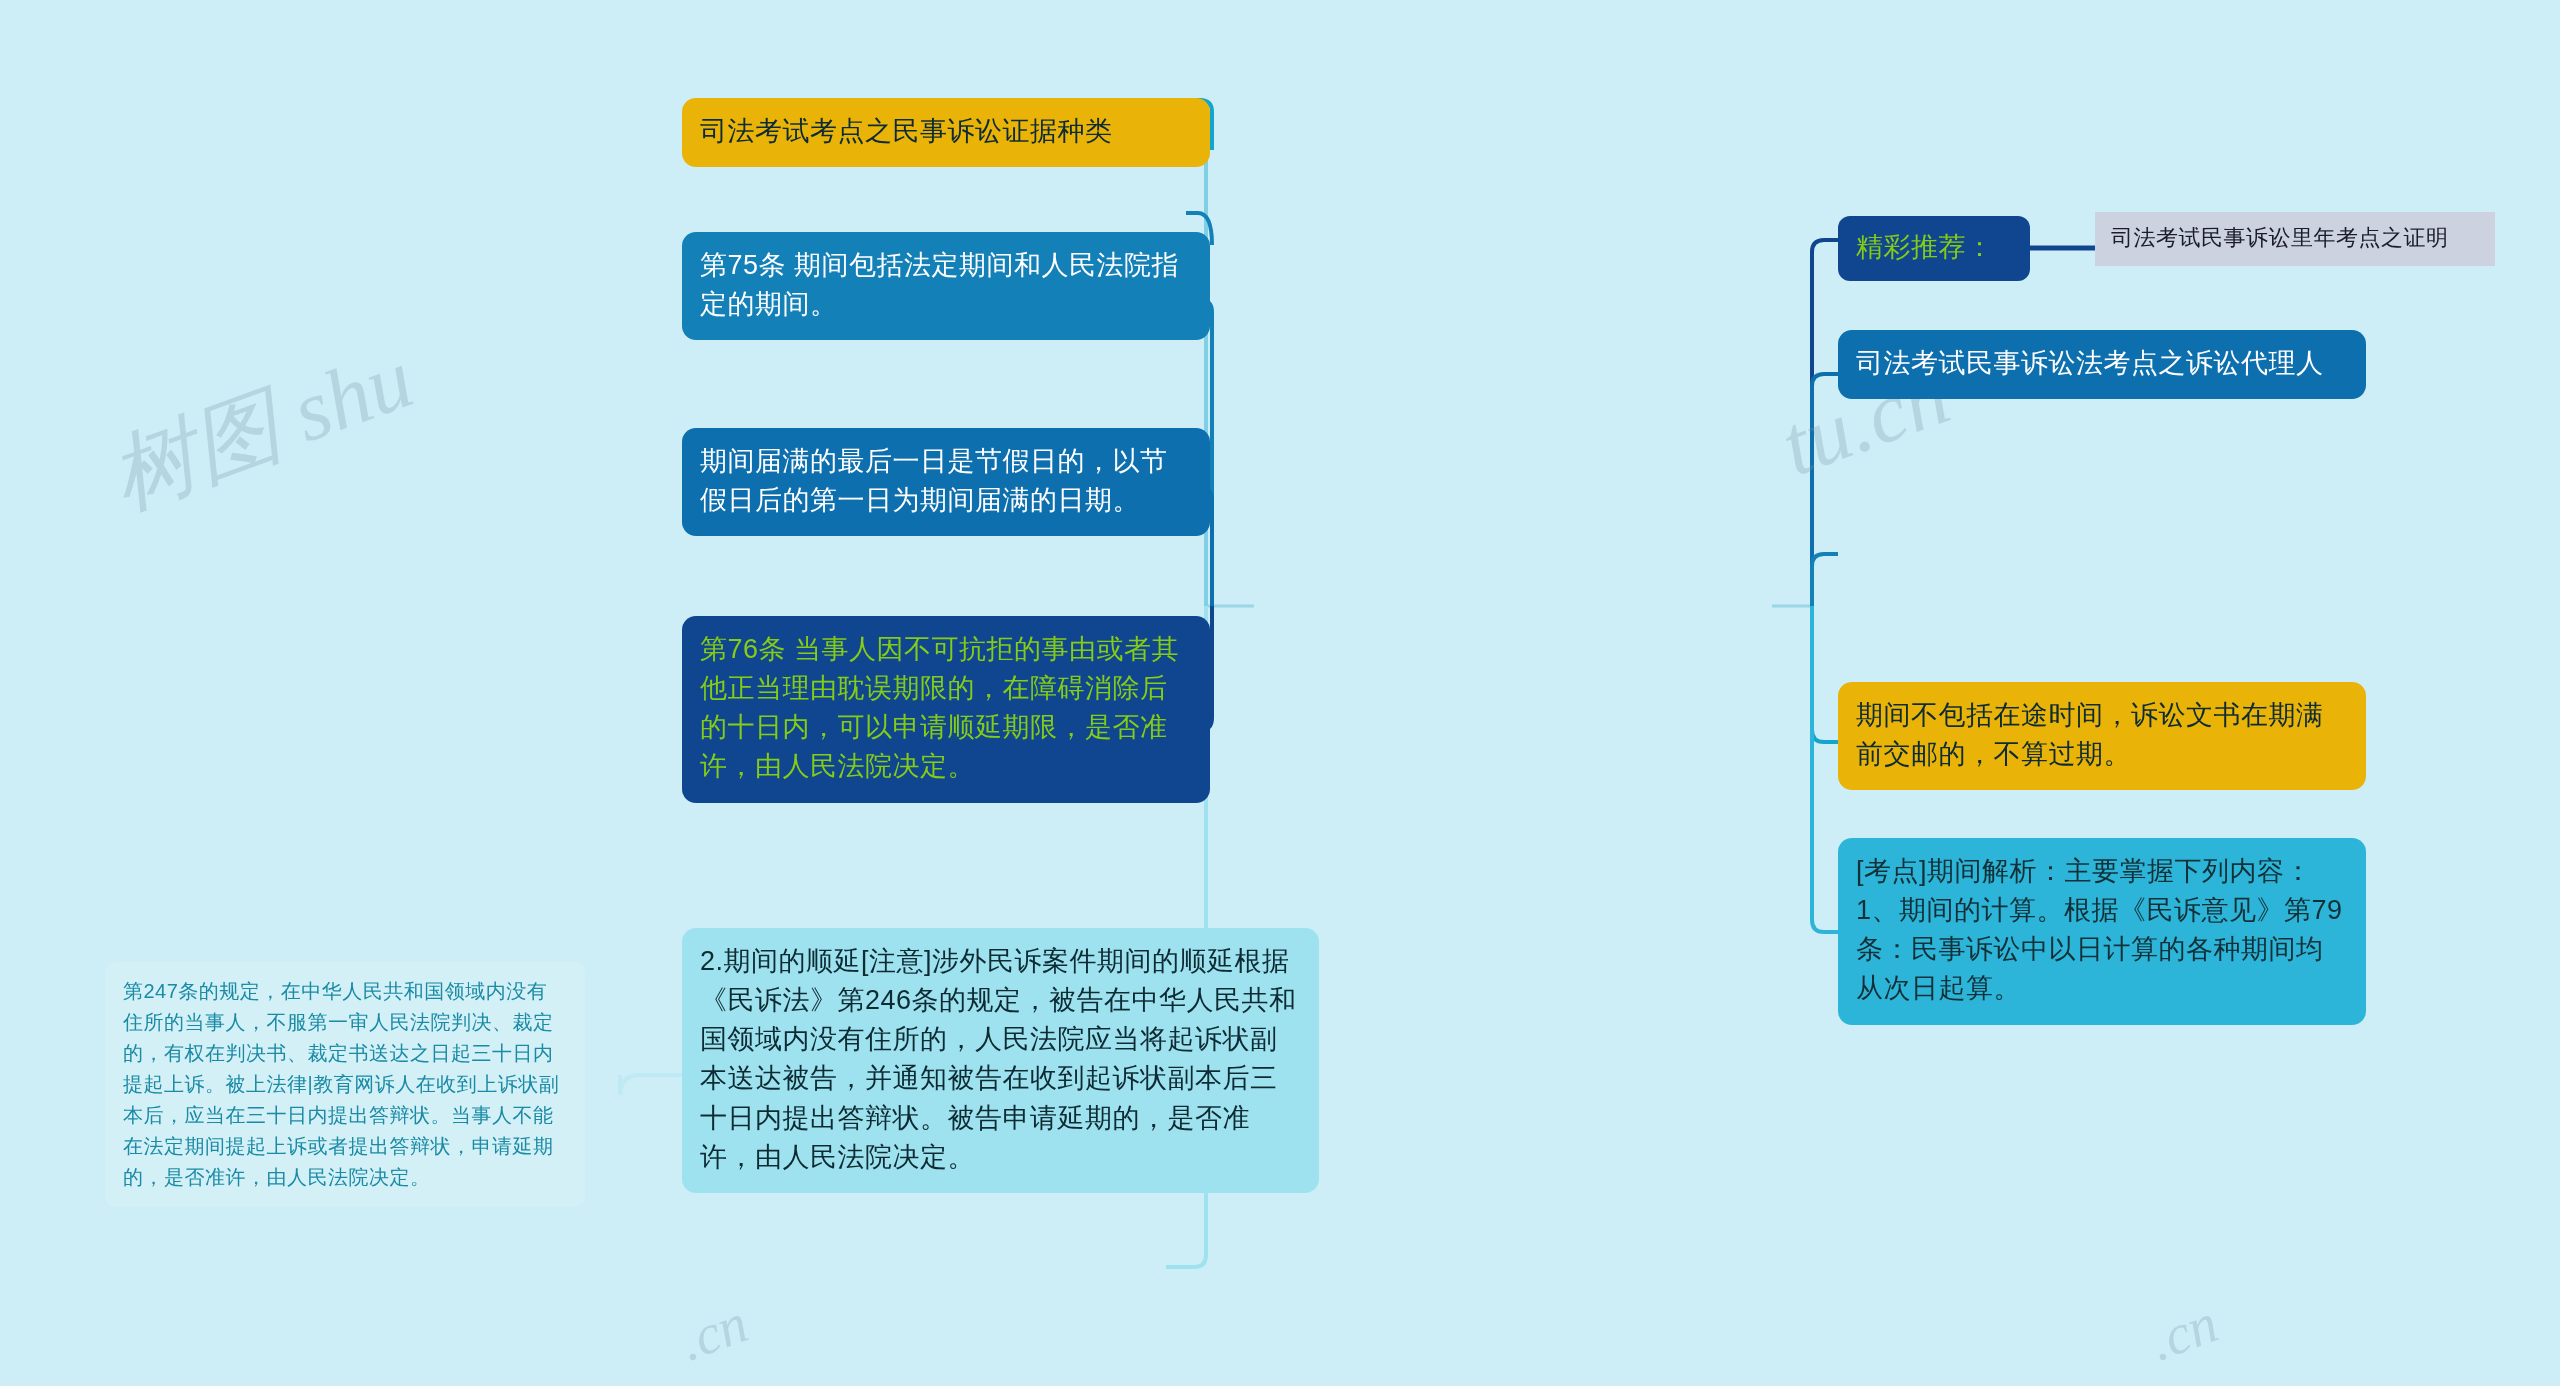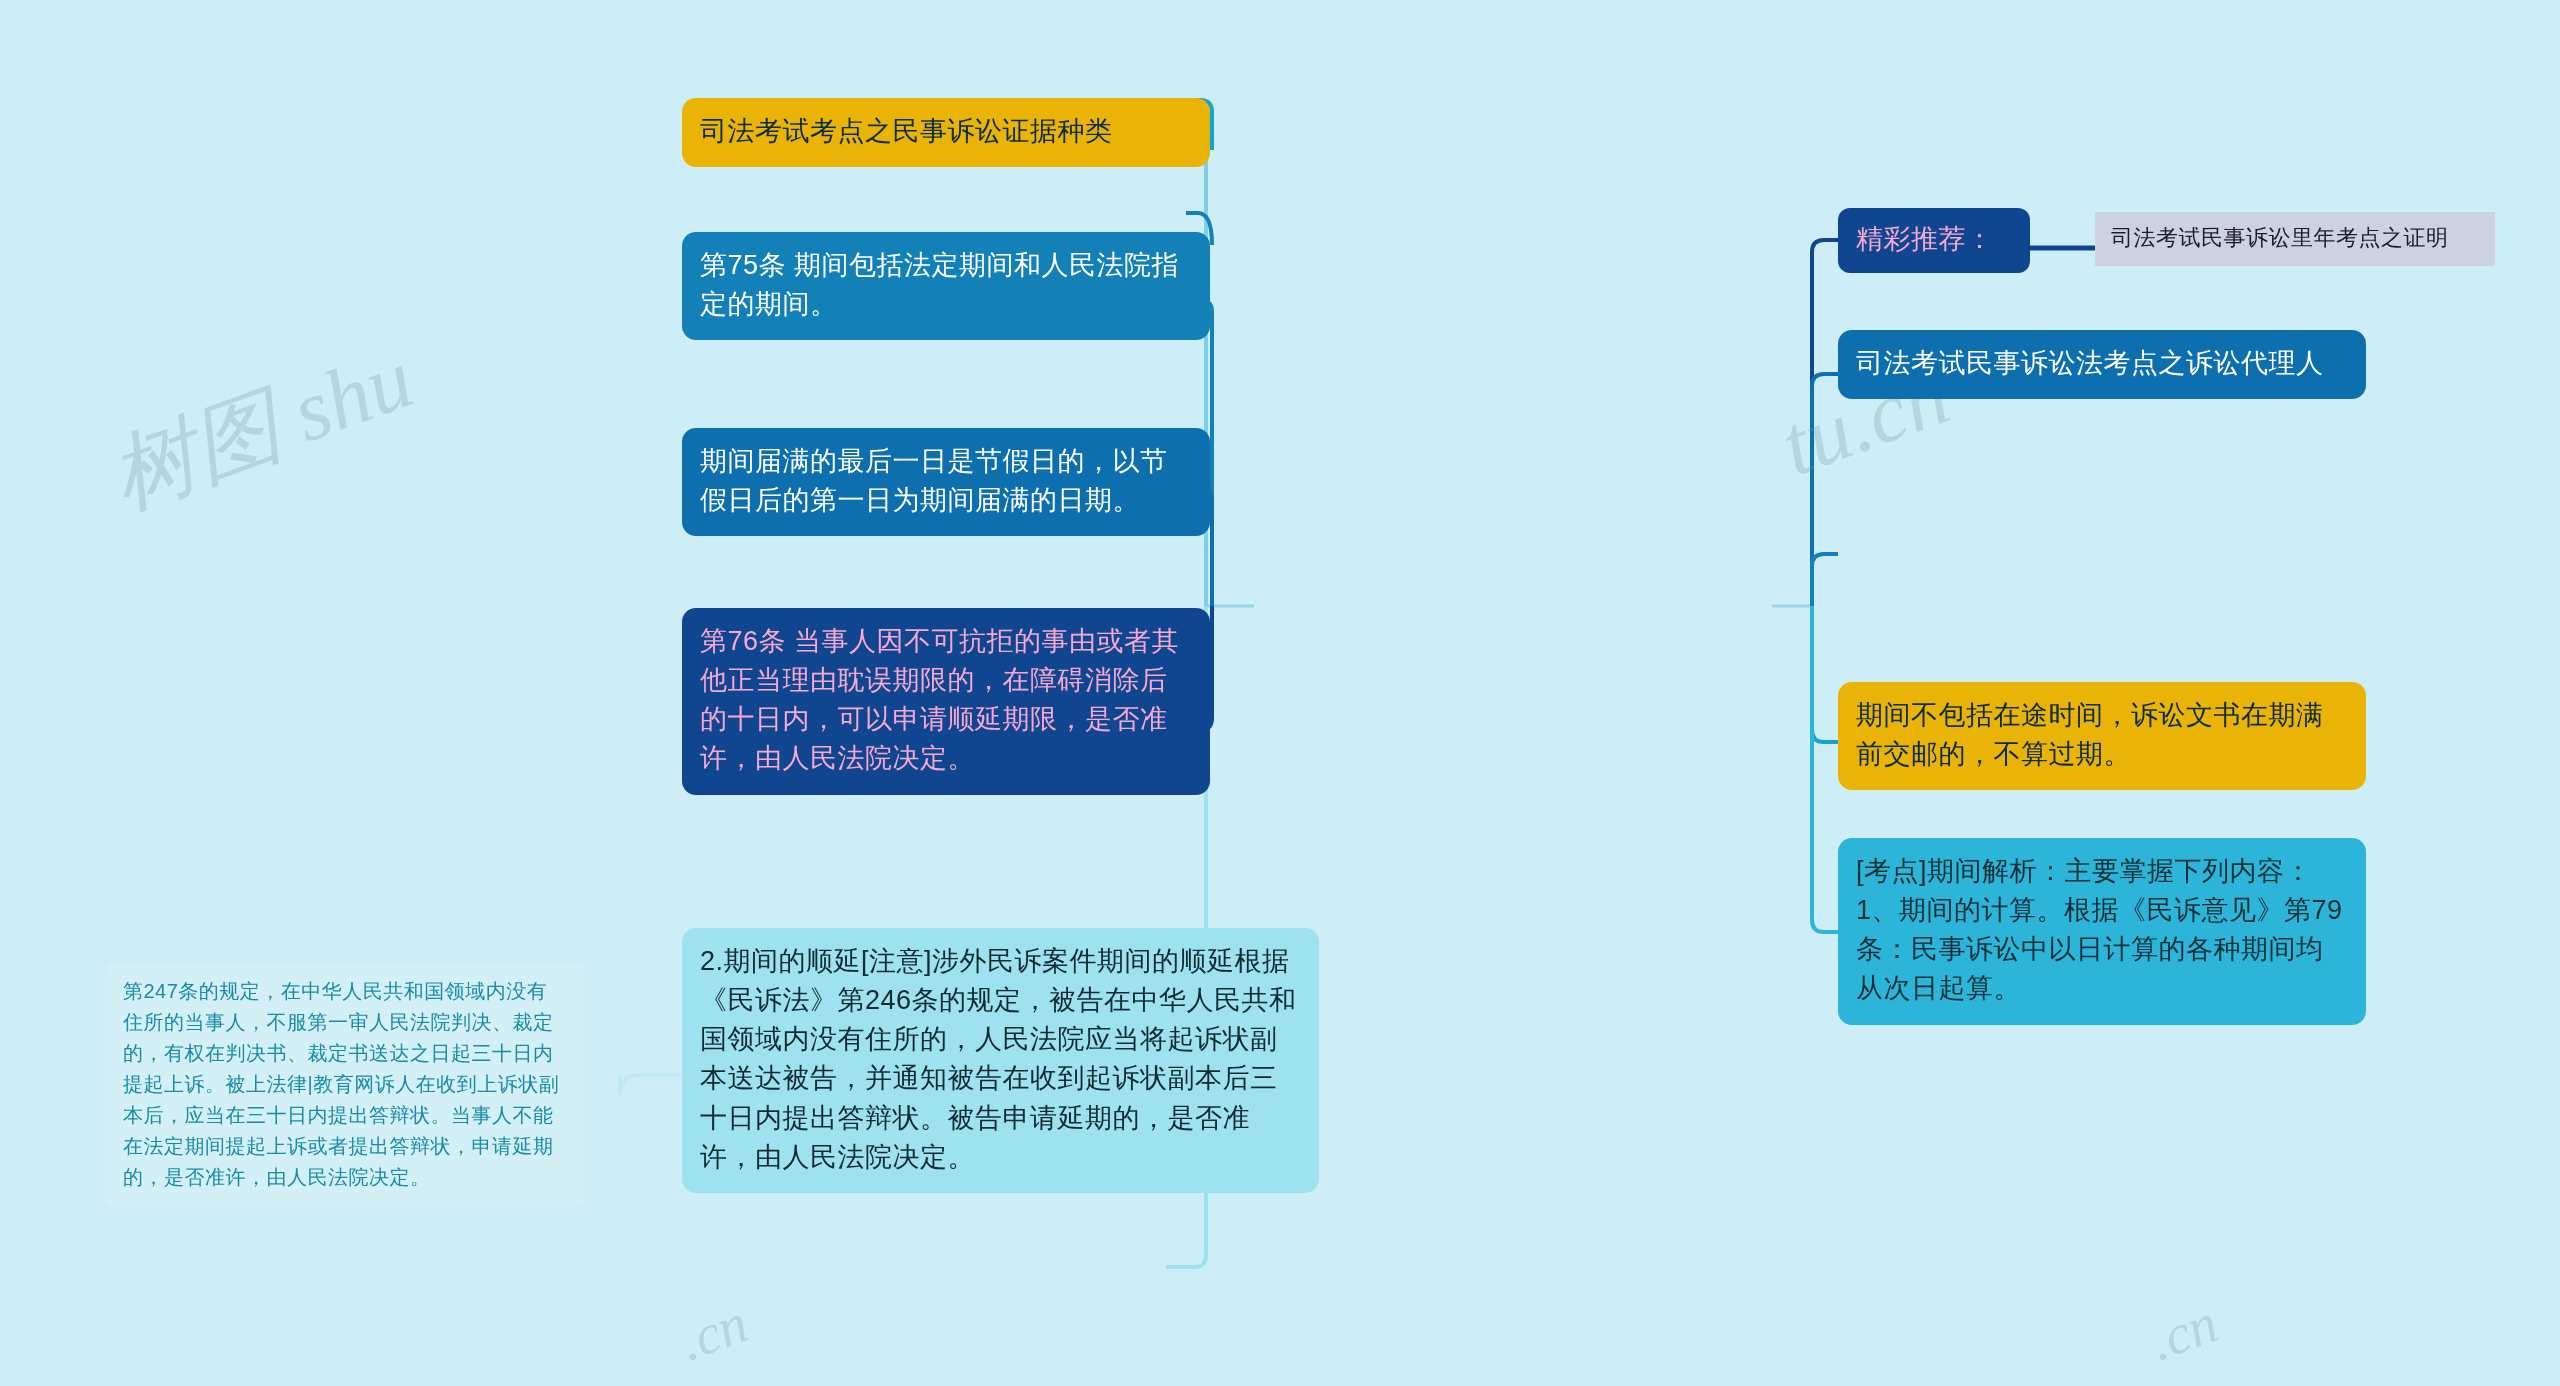--- a/index.html
+++ b/index.html
@@ -22,21 +22,21 @@
     letter-spacing:0.5px;
     white-space:pre-wrap;
     word-break:break-all;
   }
 
   
   .v-cyan     {background:#eab308;color:#0d2b33;}
   .v-cyan-lt  {background:#2cb5d8;color:#123038;}
   .v-blue-md  {background:#1480b8;color:#ffffff;}
   .v-blue     {background:#0e6fae;color:#ffffff;}
-  .v-navy     {background:#10468f;color:#f9a8d4;}
+  .v-navy     {background:#10468f;color:#84cc16;margin-top:8px;}
   .v-pale     {background:#9fe2ef;color:#0d2b33;}
   .v-paler    {background:#d3f0f6;color:#1a8aa5;}
   .v-gray     {background:#ccd2e0;color:#1c1c28;}
   .v-root     {background:#0d0d6b;color:#ffffff;}
 
   
   #root-node{
     left:1254px;top:552px;width:518px;height:108px;
     border-radius:16px;
     display:flex;align-items:center;justify-content:center;

